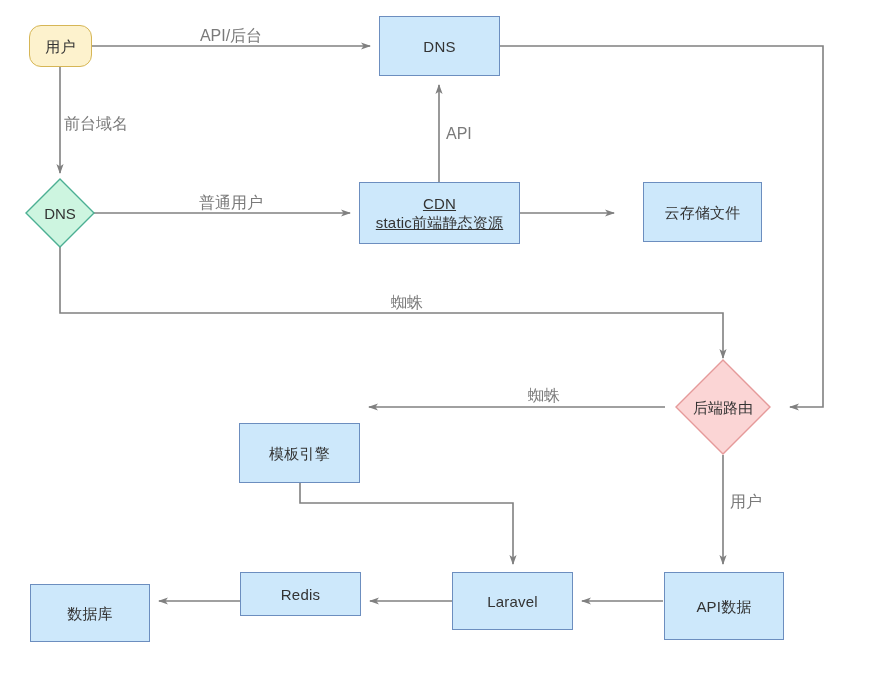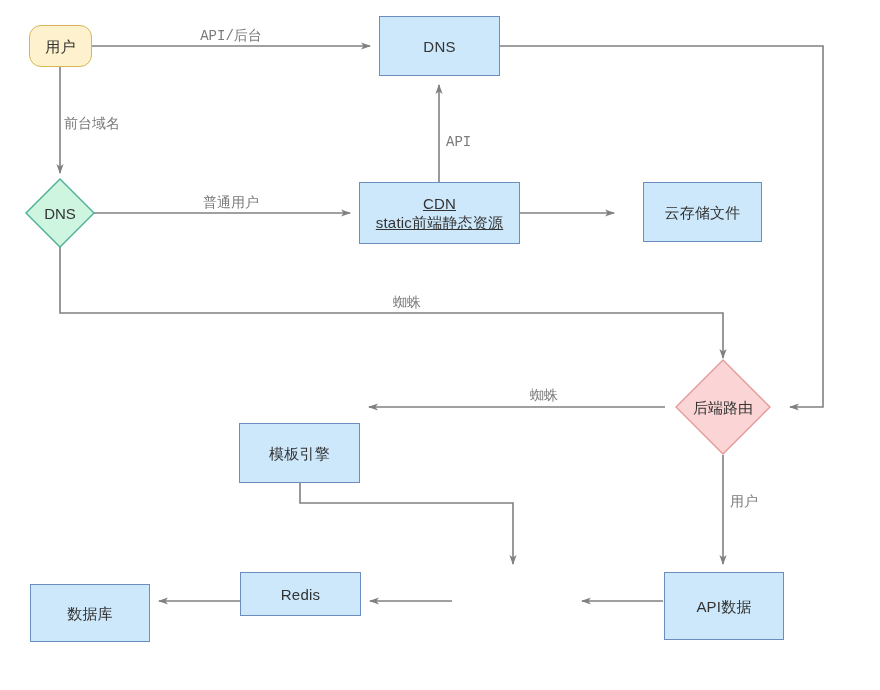--- a/index.html
+++ b/index.html
@@ -69,26 +69,25 @@
     align-items: center;
     justify-content: center;
     color: #333333;
     font-size: 15px;
     line-height: 19px;
     text-align: center;
   }
   .edge-label {
     position: absolute;
     color: #7a7a7a;
-    font-size: 14px;
+    font-size: 16px;
     line-height: 14px;
     white-space: nowrap;
     background: transparent;
     transform: translate(-50%, -100%);
-    font-family: Liberation Mono, monospace;
   }
   .edge-label.left-anchor {
     transform: translate(0, -100%);
   }
 </style>
 </head>
 <body>
 
 <div id="canvas">
 
@@ -127,21 +126,21 @@
       <path d="M240,601 L159,601" marker-end="url(#arrow)"></path>
     </g>
   </svg>
 
   <div class="edge-label" style="left:231px; top:43px;">API/后台</div>
 
   <div class="edge-label left-anchor" style="left:64px; top:131px;">前台域名</div>
 
   <div class="edge-label" style="left:231px; top:210px;text-align:center;">普通用户</div>
 
-  <div class="edge-label left-anchor" style="left:446px; top:141px;margin-top:8px;">API</div>
+  <div class="edge-label left-anchor" style="left:446px; top:141px;">API</div>
 
   <div class="edge-label" style="left:407px; top:310px;">蜘蛛</div>
 
   <div class="edge-label" style="left:544px; top:403px;">蜘蛛</div>
 
   <div class="edge-label left-anchor" style="left:730px; top:509px;">用户</div>
 
   <div class="node rounded" style="left:29px; top:25px; width:63px; height:42px; background:#fdf2cd; border-color:#d6b656;">
     <span class="label">用户</span>
   </div>
@@ -178,18 +177,21 @@
   </div>
 
   <div class="node rect" style="left:30px; top:584px; width:120px; height:58px; background:#cde8fb; border-color:#6c8ebf;">
     <span class="label">数据库</span>
   </div>
 
   <div class="node rect" style="left:240px; top:572px; width:121px; height:44px; background:#cde8fb; border-color:#6c8ebf;">
     <span class="label">Redis</span>
   </div>
 
+  <div class="node rect" style="left:452px; top:572px; width:121px; height:58px; background:#cde8fb; border-color:#6c8ebf;">
+    <span class="label">Laravel</span>
+  </div>
 
   <div class="node rect" style="left:664px; top:572px; width:120px; height:68px; background:#cde8fb; border-color:#6c8ebf;">
     <span class="label">API数据</span>
   </div>
 
 </div>
 
 </body></html>

